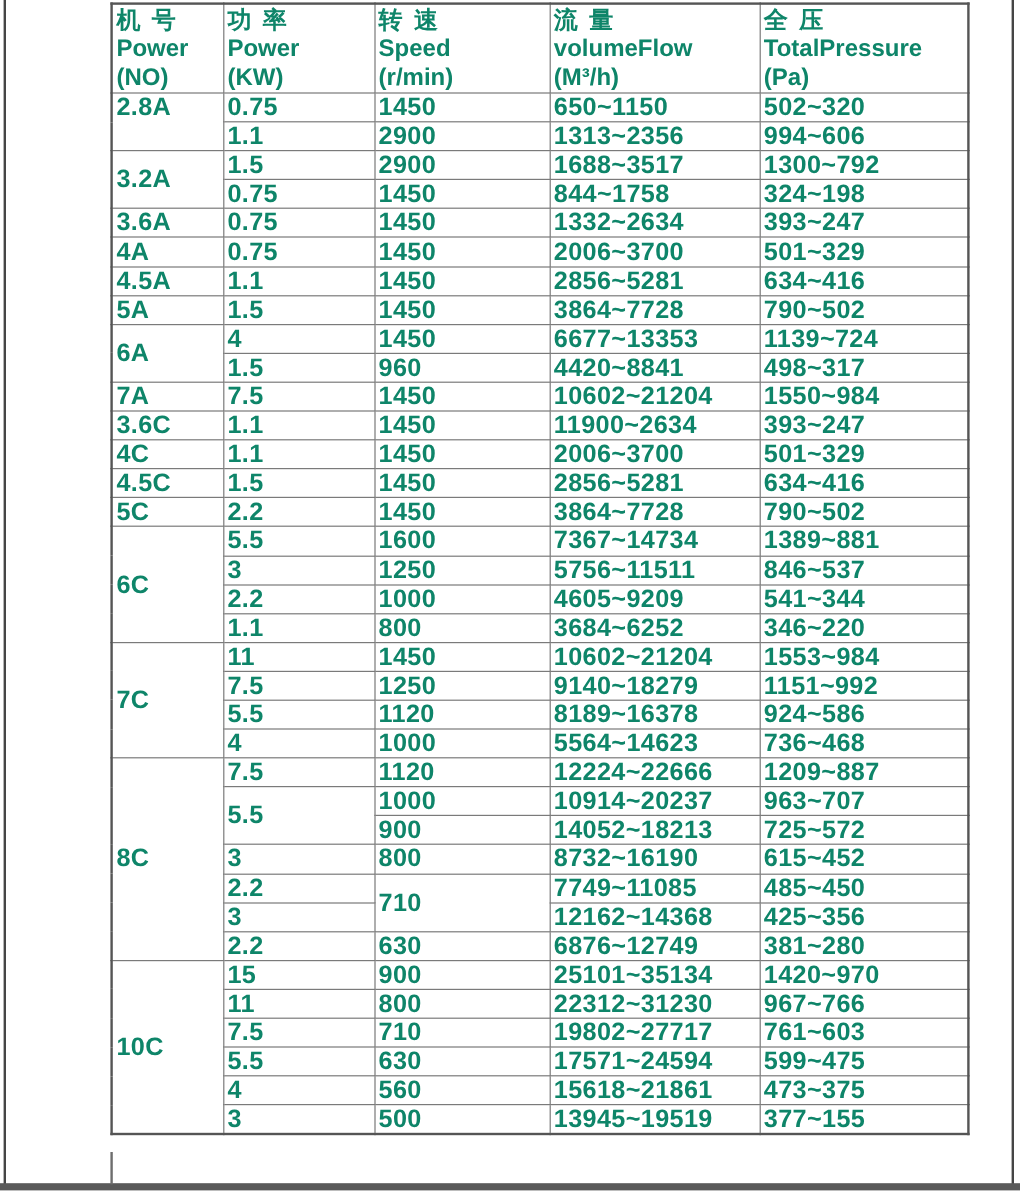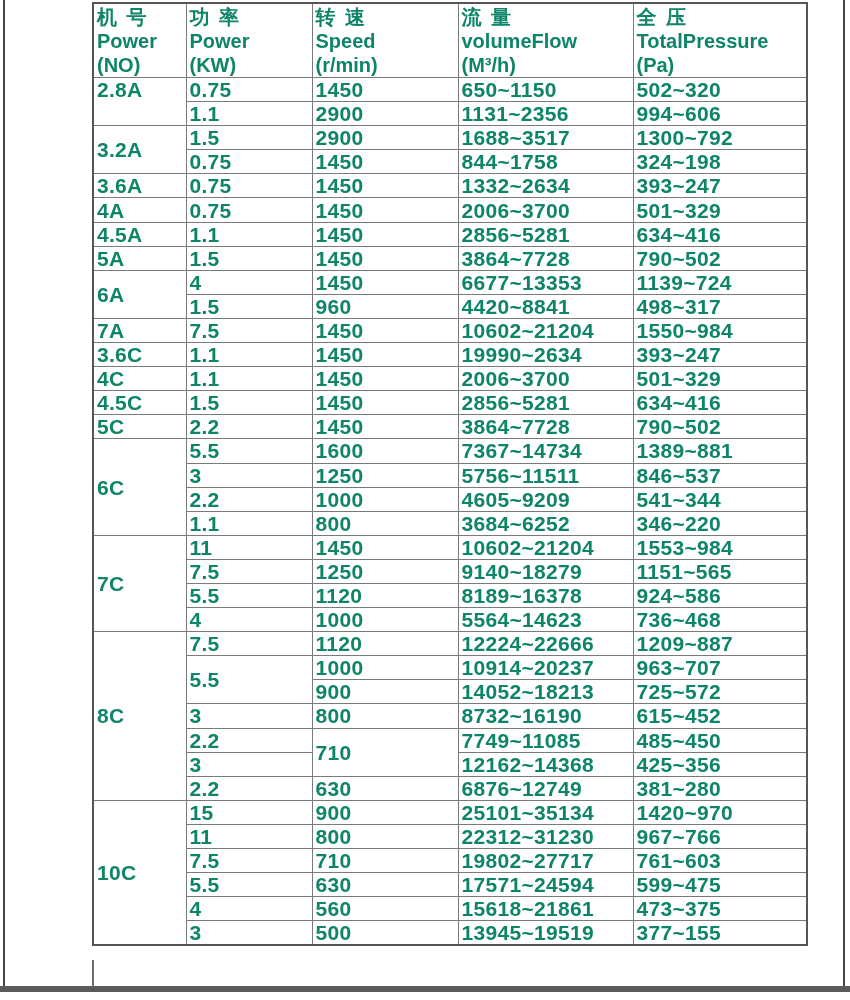--- a/index.html
+++ b/index.html
@@ -129,21 +129,21 @@
           <tr>
             <td rowspan="2" class="size-cell v-top">2.8A</td>
             <td>0.75</td>
             <td>1450</td>
             <td>650~1150</td>
             <td>502~320</td>
           </tr>
           <tr>
             <td>1.1</td>
             <td>2900</td>
-            <td>1131~2356</td>
+            <td>1313~2356</td>
             <td>994~606</td>
           </tr>
           <tr>
             <td rowspan="2" class="size-cell">3.2A</td>
             <td>1.5</td>
             <td>2900</td>
             <td>1688~3517</td>
             <td>1300~792</td>
           </tr>
           <tr>
@@ -197,21 +197,21 @@
             <td rowspan="1" class="size-cell">7A</td>
             <td>7.5</td>
             <td>1450</td>
             <td>10602~21204</td>
             <td>1550~984</td>
           </tr>
           <tr>
             <td rowspan="1" class="size-cell">3.6C</td>
             <td>1.1</td>
             <td>1450</td>
-            <td>19990~2634</td>
+            <td>11900~2634</td>
             <td>393~247</td>
           </tr>
           <tr>
             <td rowspan="1" class="size-cell">4C</td>
             <td>1.1</td>
             <td>1450</td>
             <td>2006~3700</td>
             <td>501~329</td>
           </tr>
           <tr>
@@ -257,21 +257,21 @@
             <td rowspan="4" class="size-cell">7C</td>
             <td>11</td>
             <td>1450</td>
             <td>10602~21204</td>
             <td>1553~984</td>
           </tr>
           <tr>
             <td>7.5</td>
             <td>1250</td>
             <td>9140~18279</td>
-            <td>1151~565</td>
+            <td>1151~992</td>
           </tr>
           <tr>
             <td>5.5</td>
             <td>1120</td>
             <td>8189~16378</td>
             <td>924~586</td>
           </tr>
           <tr>
             <td>4</td>
             <td>1000</td>

